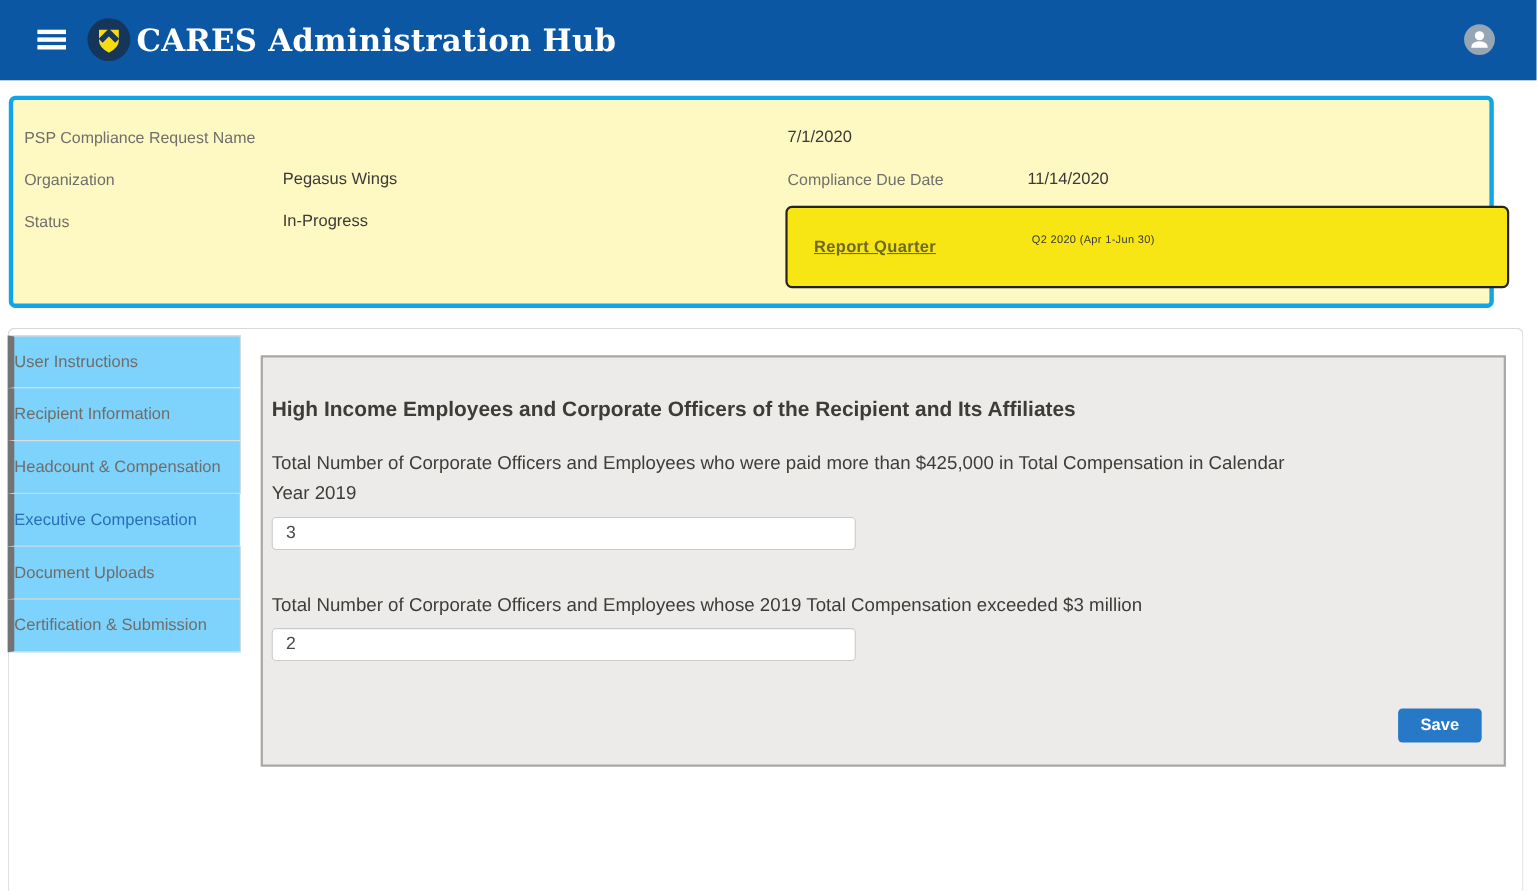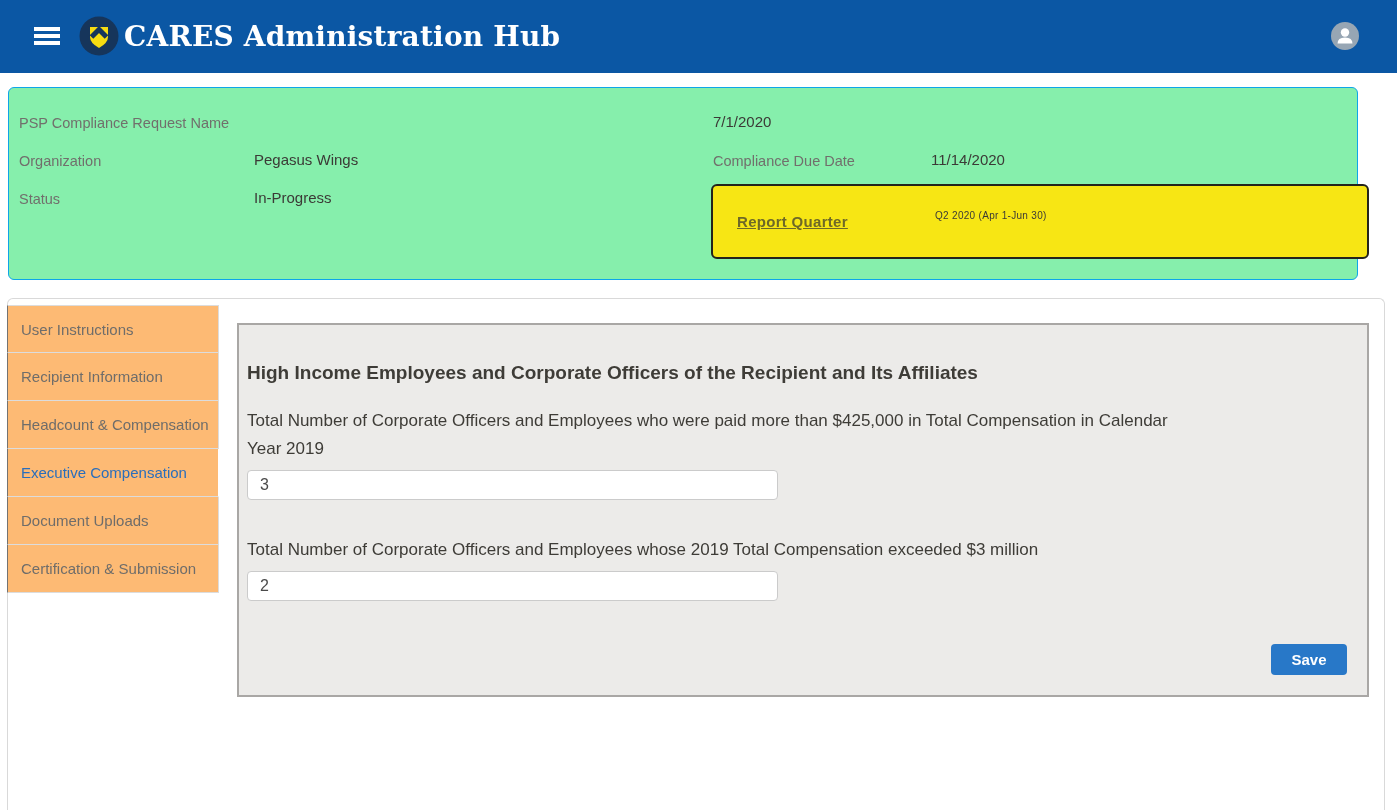--- a/index.html
+++ b/index.html
@@ -28,21 +28,21 @@
   }
   .avatar {
     position:absolute; right:38px; top:22px; width:28px; height:28px;
     border-radius:50%; background:#97A6B4; cursor:pointer;
     display:flex; align-items:center; justify-content:center;
   }
 
   
   .info-card {
     position:absolute; left:8px; top:87px; width:1350px; height:193px;
-    background:#86efac; border:1px solid #0ea5e9; border-radius:6px;
+    background:#fef9c3; border:4px solid #0ea5e9; border-radius:6px;
   }
   .info-col { position:absolute; top:24px; }
   .info-col.left  { left:10px;  width:680px; }
   .info-col.right { left:704px; width:664px; }
   .info-row { display:flex; height:38px; }
   .info-label { color:#716F6C; font-size:14.5px; padding-top:3px; }
   .left  .info-label { width:235px; }
   .right .info-label { width:218px; }
   .info-value { color:#3B3A36; font-size:15px; padding-top:1px; }
 
@@ -61,23 +61,23 @@
 
   
   .tabs-card {
     position:absolute; left:7px; top:298px; width:1378px; height:512px;
     background:#fff; border:1px solid #D9D9D9; border-bottom:none;
     border-radius:6px 6px 0 0;
   }
   .tabs { position:absolute; left:-1px; top:6px; width:212px; }
   .tab {
     height:48px; display:flex; align-items:center;
-    padding-left:13px; font-size:15px; color:#6F6D6A; cursor:pointer;
-    border-left:1px solid #737373; border-right:1px solid #DCDCDC;
-    border-bottom:1px solid #DCDCDC; background:#fdba74;
+    font-size:15px; color:#6F6D6A; cursor:pointer;
+    border-left:6px solid #737373; border-right:1px solid #DCDCDC;
+    border-bottom:1px solid #DCDCDC; background:#7dd3fc;
   }
   .tab:first-child { border-top:1px solid #DCDCDC; }
   .tab.active { color:#2A6EBB; border-right-color:#ffffff; }
 
   
   .panel {
     position:absolute; left:229px; top:24px; width:1132px; height:374px;
     background:#ECEBE9; border:2px solid #A9A7A5;
     padding:37px 20px 0 8px;
   }

